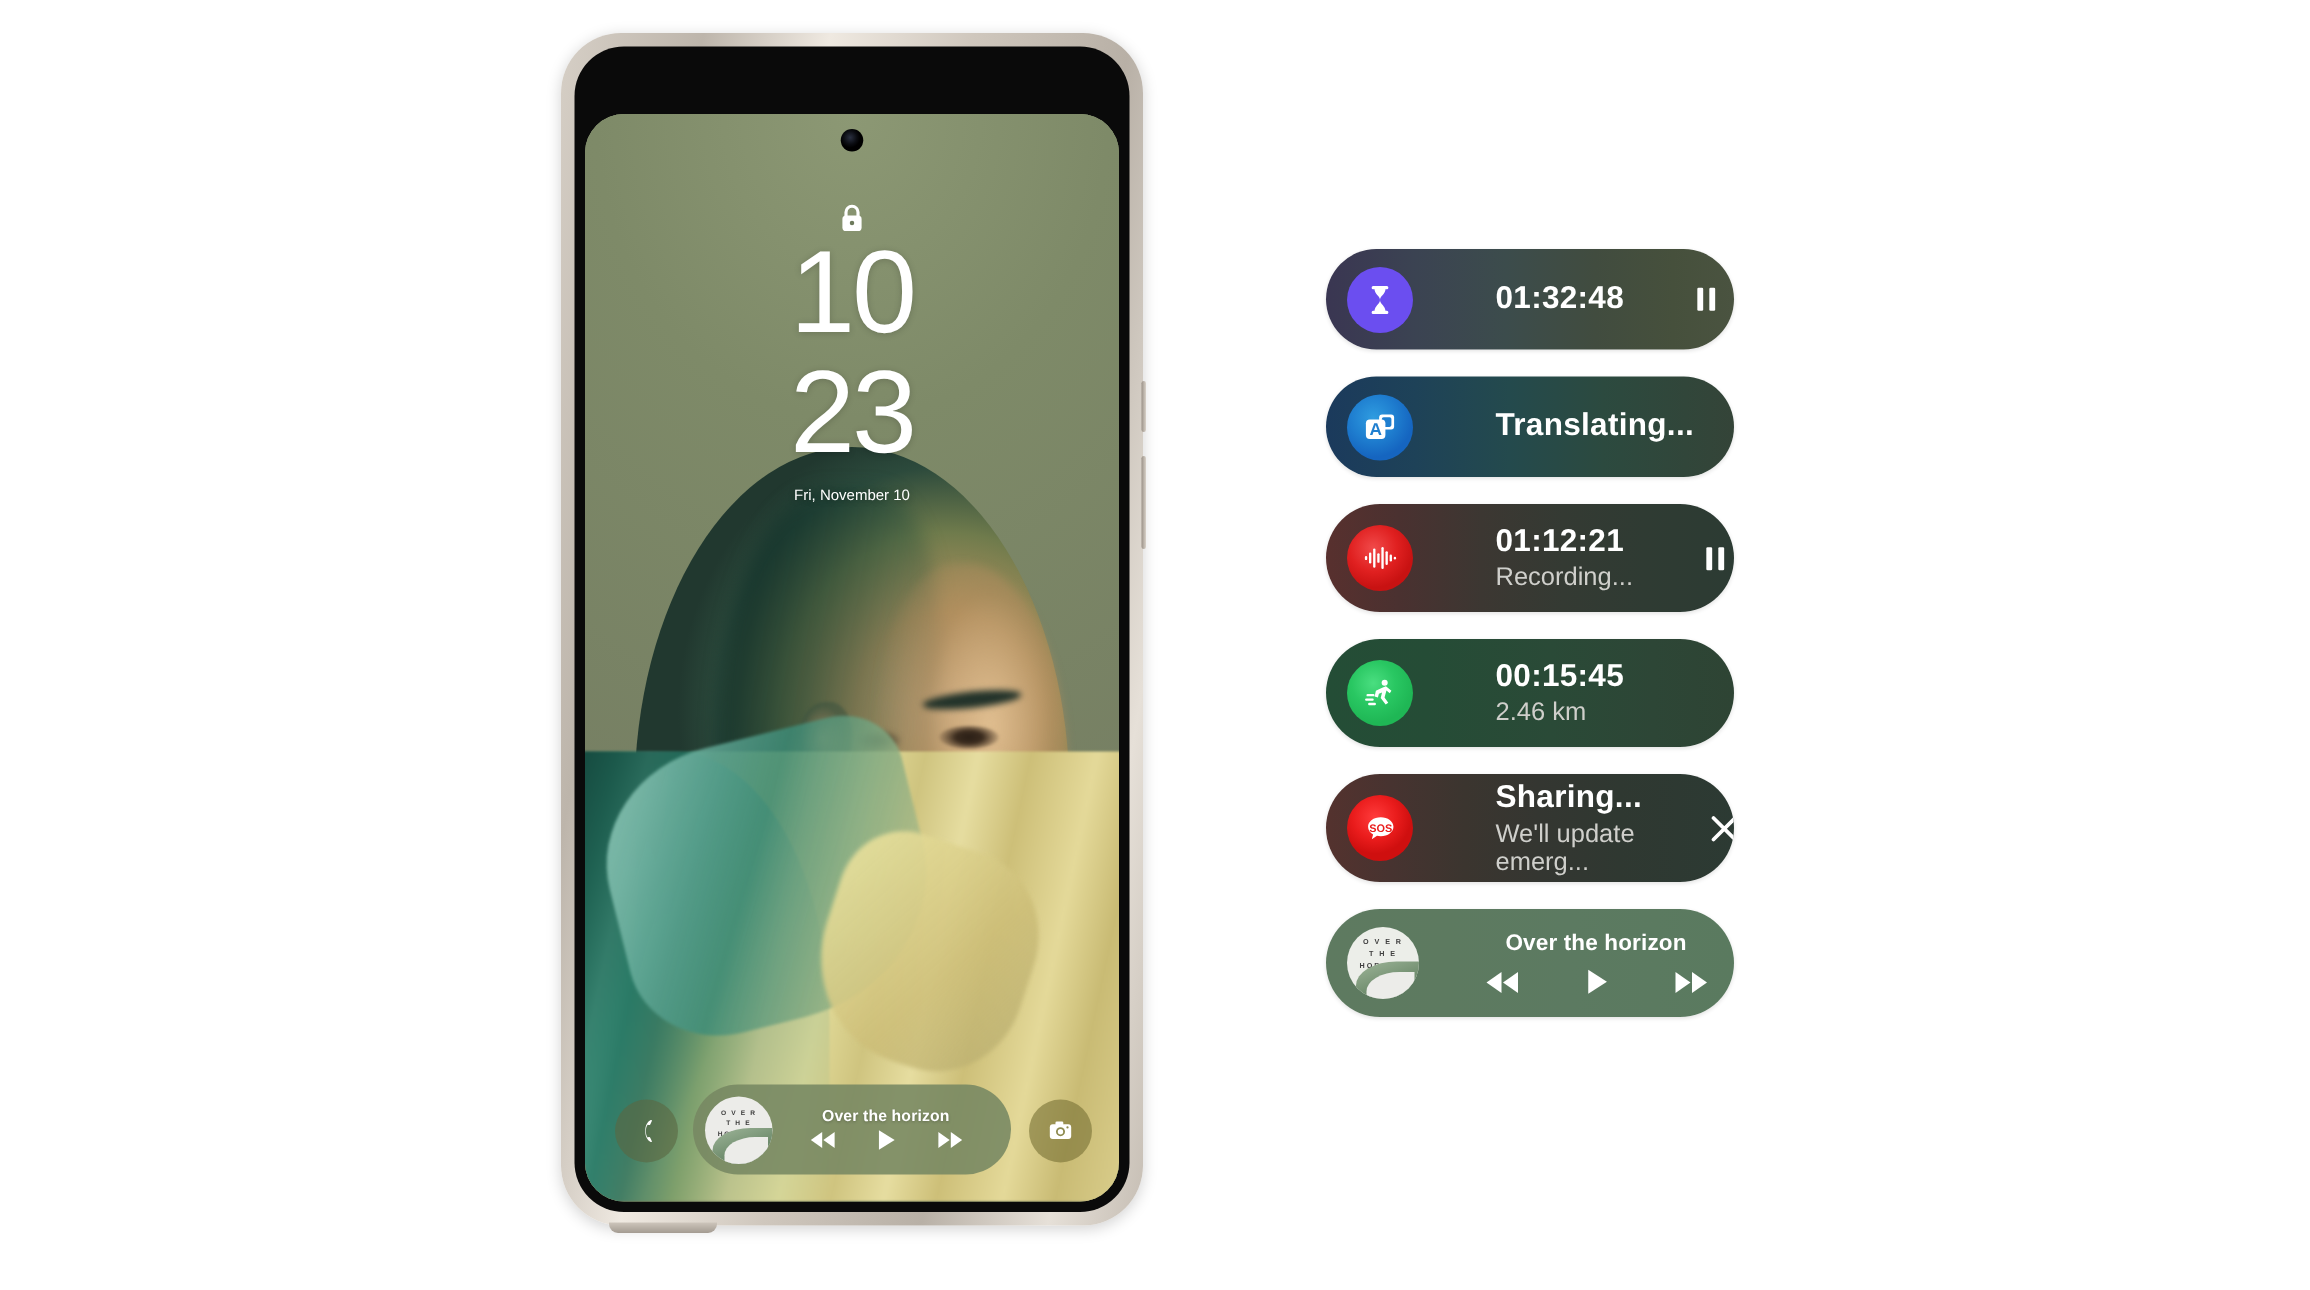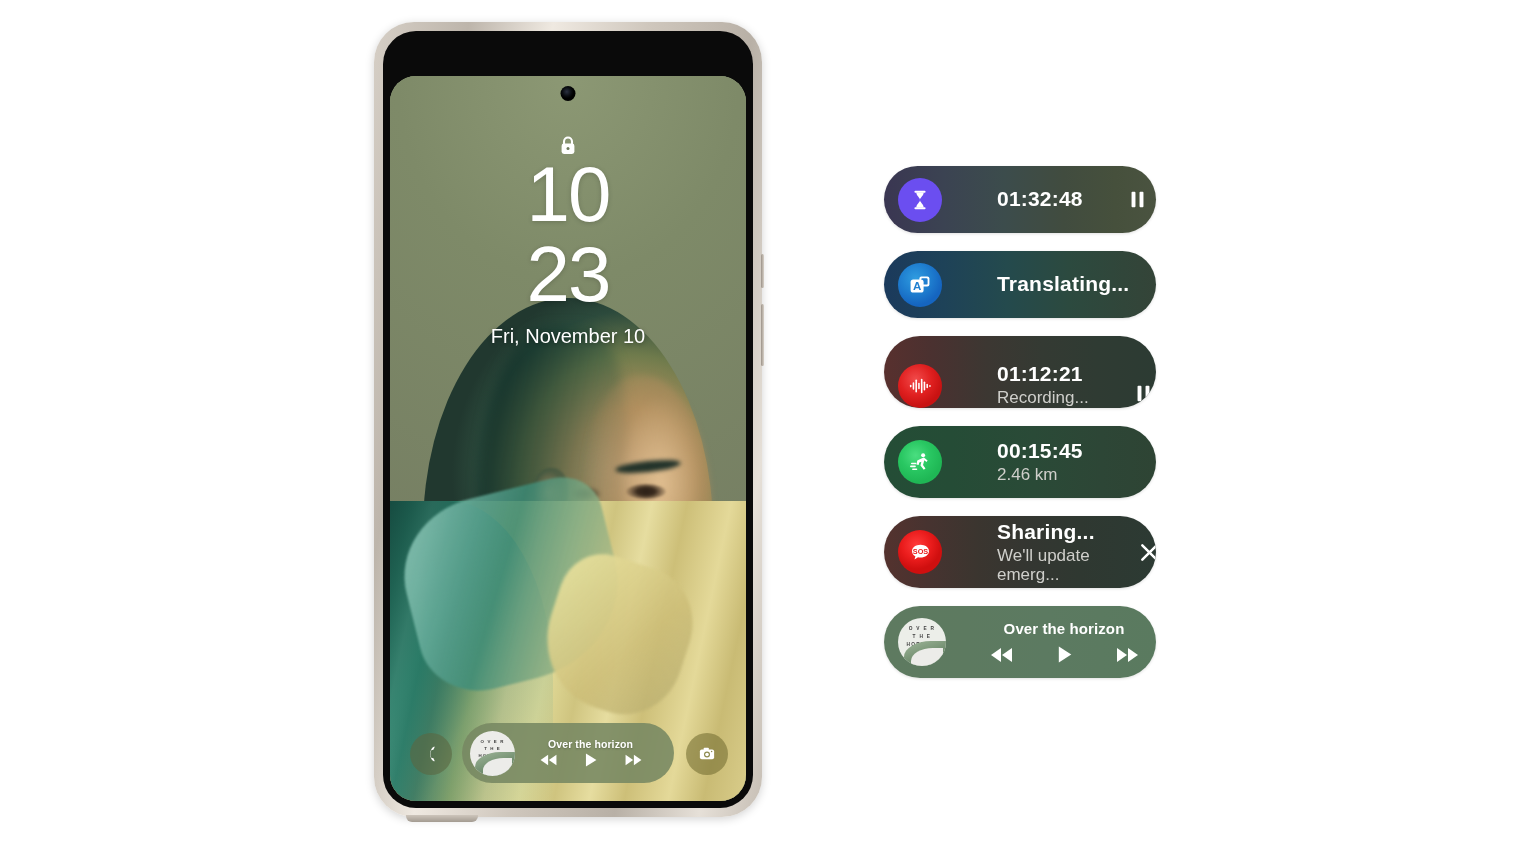--- a/index.html
+++ b/index.html
@@ -124,21 +124,21 @@
   
   .lockicon { position:absolute; left:50%; top:58px; transform:translateX(-50%); width:20px; height:24px; }
 
   
   .clock { position:absolute; left:0; right:0; top:86px; text-align:center; color:#fff; }
   .clock .hh, .clock .mm {
     display:block; font-size:78px; line-height:.84; font-weight:400; letter-spacing:-2px;
     text-shadow: 0 1px 5px rgba(0,0,0,.18);
   }
   .clock .mm { margin-top: 14px; }
-  .clock .date { display:block; margin-top: 18px; font-size:20px; font-weight:400;
+  .clock .date { display:block; margin-top: 18px; font-size:10px; font-weight:400;
     text-shadow: 0 1px 4px rgba(0,0,0,.35); }
 
   
   .shortcut {
     position:absolute; bottom:26px; width:42px; height:42px; border-radius:50%;
     background: rgba(90,104,66,.62); display:flex; align-items:center; justify-content:center;
   }
   .shortcut.call { left: 20px; }
   .shortcut.cam { right: 18px; background: rgba(118,112,52,.6); }
 
@@ -184,21 +184,21 @@
   }
   .pill-txt { position:relative; z-index:2; flex:1; padding-left:15px; display:flex; flex-direction:column; justify-content:center; }
   .pill-primary { font-size: 21px; font-weight: 700; letter-spacing:.2px; line-height:1.15; }
   .pill-sub { font-size: 17px; color: #cfcfcb; margin-top:3px; line-height:1.1; }
   .pill-act { position:relative; z-index:2; flex:0 0 auto; display:flex; align-items:center; justify-content:center;
     width: 30px; height:30px; }
 
   
   .bg-timer { background: linear-gradient(90deg,#3a3652 0%, #3b4352 22%, #3c4c4c 44%, #414c3f 66%, #46503c 85%, #4a5340 100%); }
   .bg-translate { background: linear-gradient(90deg,#1b3a5c 0%, #1e4258 22%, #244a4d 45%, #2c4a3f 68%, #31463a 88%, #344438 100%); }
-  .bg-record { background: linear-gradient(90deg,#58302e 0%, #4a3130 18%, #3c3732 38%, #343a33 58%, #2f3b33 78%, #2c3b33 100%); align-items: flex-end; }
+  .bg-record { background: linear-gradient(90deg,#58302e 0%, #4a3130 18%, #3c3732 38%, #343a33 58%, #2f3b33 78%, #2c3b33 100%); }
   .bg-run { background: linear-gradient(90deg,#244d36 0%, #254c36 25%, #2a4a37 55%, #2d4636 80%, #2e4434 100%); justify-content: center; }
   .bg-sos { background: linear-gradient(90deg,#54322e 0%, #473330 16%, #3b352f 34%, #343631 52%, #2f3831 72%, #2c3a33 100%); }
   .bg-music { background: linear-gradient(90deg,#5e7a60 0%, #5d7a60 30%, #5c7a61 60%, #5a7a5f 100%); }
 
   .ic-timer { background:#6b4ef0; }
   .ic-translate { background: radial-gradient(60% 60% at 40% 35%, #2f9ce0 0%, #1f7fd0 55%, #1565c0 100%); }
   .ic-record { background: radial-gradient(60% 60% at 40% 35%, #f14a4a 0%, #e02020 60%, #c81212 100%); }
   .ic-run { background: radial-gradient(60% 60% at 40% 35%, #4ade80 0%, #29c762 55%, #1fb755 100%); }
   .ic-sos { background: radial-gradient(55% 55% at 42% 34%, #ff3b3b 0%, #ea1c1c 60%, #cf0f0f 100%); }
 

